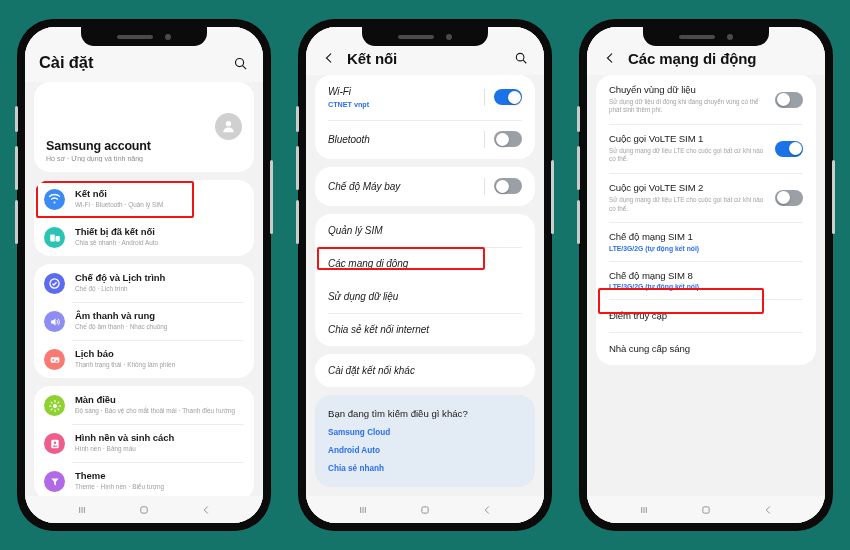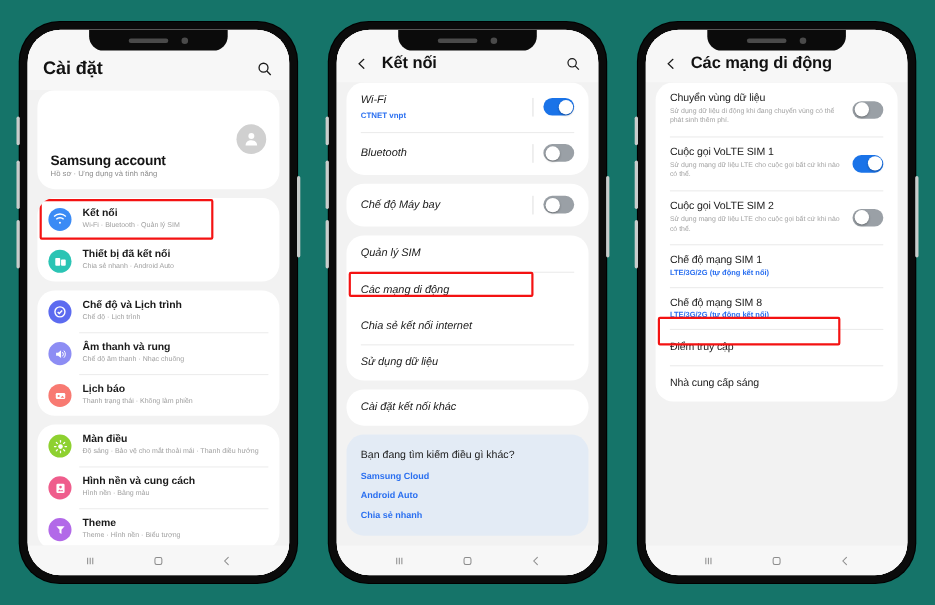--- a/index.html
+++ b/index.html
@@ -82,21 +82,21 @@
     background: #f2f2f2;
     display: flex;
     flex-direction: column;
   }
 
   
   .appbar {
     background: #f7f7f7;
     padding: 22px 14px 8px 14px;
     display: flex;
-    align-items: flex-start;
+    align-items: flex-end;
     gap: 9px;
     flex: 0 0 auto;
   }
   .appbar.large { padding-top: 26px; padding-bottom: 10px; }
   .appbar .title {
     font-size: 15px;
     font-weight: bold;
     color: #121212;
     letter-spacing: -0.1px;
     flex: 1;
@@ -417,21 +417,21 @@
             </div>
             <div class="srow">
               <div class="sicon" style="background:#ef5d8c">
                 <svg width="12" height="12" viewBox="0 0 24 24" fill="#fff">
                   <rect x="4.6" y="3.6" width="14.8" height="16.8" rx="2.4"></rect>
                   <circle cx="12" cy="9.6" r="2.4" fill="#ef5d8c"></circle>
                   <path d="M7 17.4l3.4-3.6 2.4 2.4 2-1.8 2.4 3z" fill="#ef5d8c"></path>
                 </svg>
               </div>
               <div class="stxt">
-                <div class="stitle">Hình nền và cung cách</div>
+                <div class="stitle">Hình nền và sinh cách</div>
                 <div class="ssub">Hình nền  ·  Bảng màu</div>
               </div>
             </div>
             <div class="srow">
               <div class="sicon" style="background:#b269e8">
                 <svg width="12" height="12" viewBox="0 0 24 24" fill="#fff">
                   <path d="M4.6 5h14.8l-5.6 6.4V19l-3.6-2.4v-5.2z"></path>
                 </svg>
               </div>
               <div class="stxt">
@@ -537,24 +537,24 @@
 
           <div class="card" style="position:relative;">
             <div class="prow">
               <div class="lbl">Quản lý SIM</div>
             </div>
             <div class="prow">
               <div class="lbl">Các mạng di động</div>
             </div>
             <div class="hl" style="left:2px; top:33px; right:50px; height:23px;"></div>
             <div class="prow">
+              <div class="lbl">Sử dụng dữ liệu</div>
+            </div>
+            <div class="prow">
               <div class="lbl">Chia sẻ kết nối internet</div>
-            </div>
-            <div class="prow">
-              <div class="lbl">Sử dụng dữ liệu</div>
             </div>
           </div>
 
           <div class="card">
             <div class="prow">
               <div class="lbl">Cài đặt kết nối khác</div>
             </div>
           </div>
 
           <div class="lookcard">

